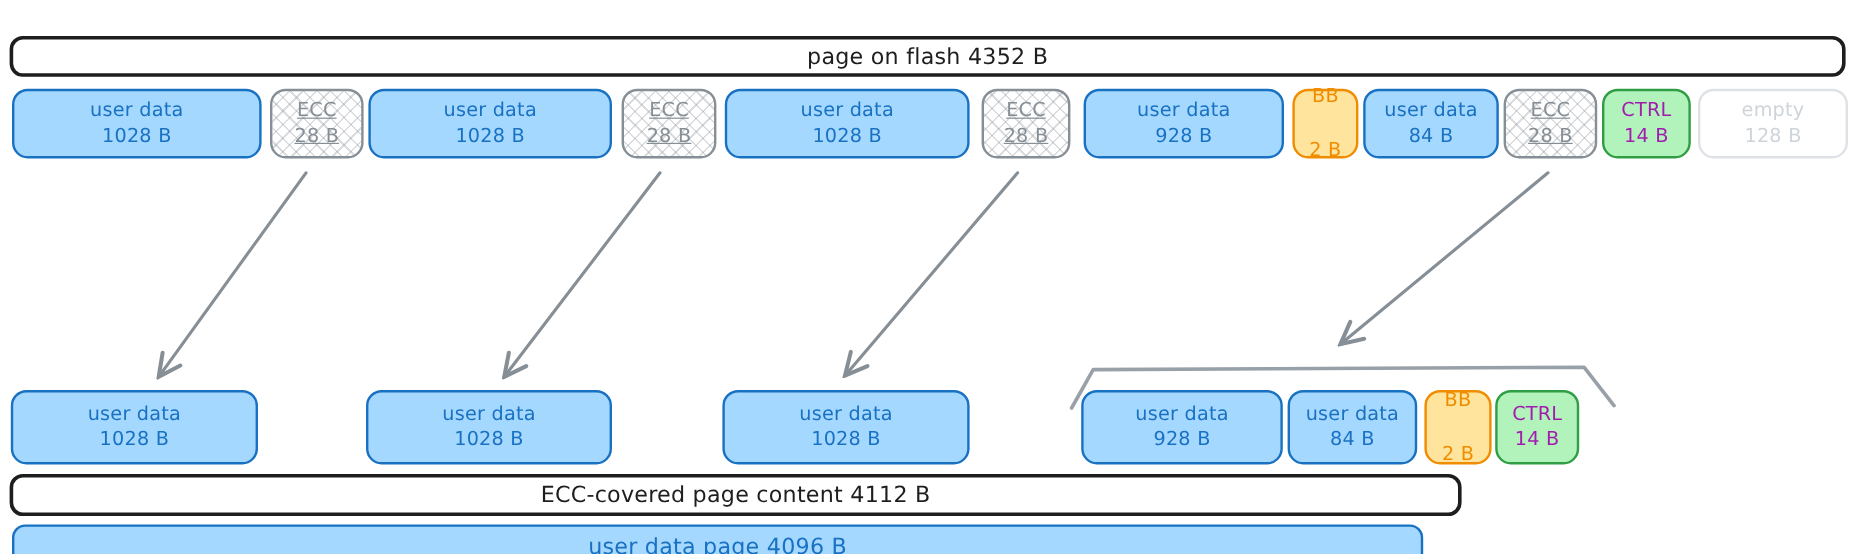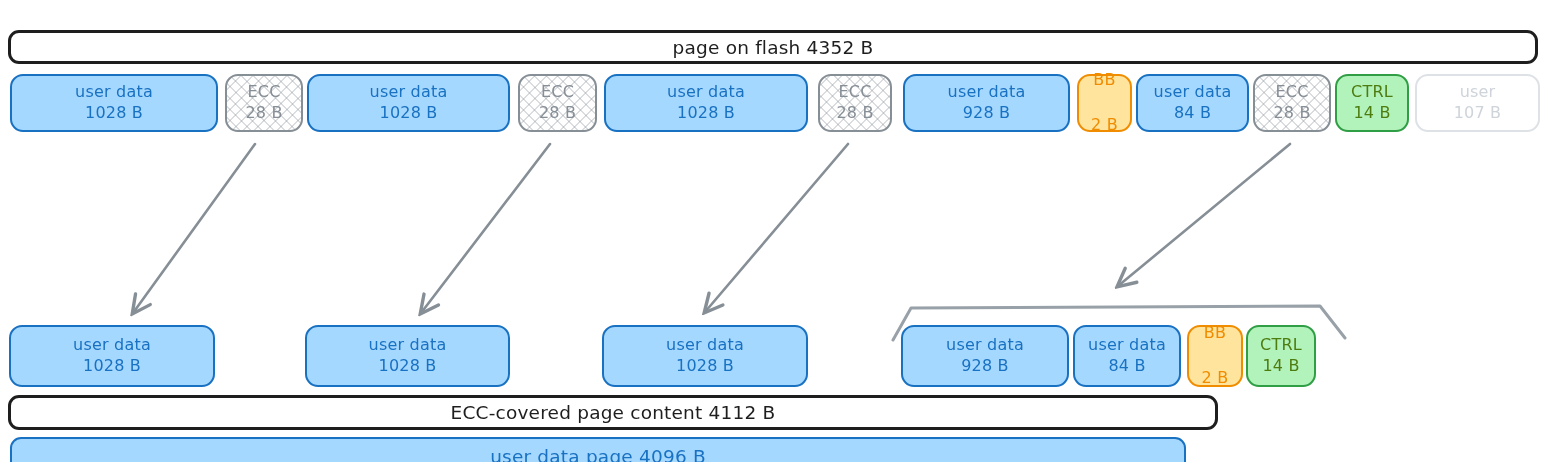--- a/index.html
+++ b/index.html
@@ -15,24 +15,24 @@
     align-items:center; justify-content:center; text-align:left;
     font-size:16px; line-height:1.3; letter-spacing:.2px;
   }
   .row2 .box { top:303px; height:62px; }
   .user-data { background:#a5d8ff; border:2.5px solid #1971c2; color:#1971c2; }
   .ecc {
     background-color:#ffffff;
     background-image:
       repeating-linear-gradient(45deg,  rgba(134,142,150,.30) 0 1.4px, transparent 1.4px 8px),
       repeating-linear-gradient(-45deg, rgba(134,142,150,.30) 0 1.4px, transparent 1.4px 8px);
-    border:2.5px solid #868e96; color:#868e96;
+    border:2.5px solid #868e96; color:#868e96;text-decoration:underline;
   }
   .bad-block { background:#ffe49d; border:2.5px solid #f08c00; color:#f08c00;gap:24px; }
-  .ctrl { background:#b2f2bb; border:2.5px solid #2f9e44; color:#4d7c0f; }
+  .ctrl { background:#b2f2bb; border:2.5px solid #2f9e44; color:#a21caf; }
   .empty { background:#ffffff; border:2px solid #dee2e6; color:#ced4da; }
   .bar {
     position:absolute; box-sizing:border-box; border-radius:11px;
     display:flex; align-items:center; justify-content:center;
     font-size:18.5px; letter-spacing:.2px;
   }
   .outline-bar { background:#ffffff; border:3px solid #1e1e1e; color:#1e1e1e; }
   .blue-bar    { background:#a5d8ff; border:2.5px solid #1971c2; color:#1971c2; }
   #overlay { position:absolute; left:0; top:0; pointer-events:none; }
 </style>
@@ -84,22 +84,22 @@
     </div>
     <div class="box ecc" style="left:1253px; width:78px;">
       <span>ECC</span>
       <span>28 B</span>
     </div>
     <div class="box ctrl" style="left:1335px; width:74px;">
       <span>CTRL</span>
       <span>14 B</span>
     </div>
     <div class="box empty" style="left:1415px; width:125px;">
-      <span>user</span>
-      <span>107 B</span>
+      <span>empty</span>
+      <span>128 B</span>
     </div>
   </div>
 
   <svg id="overlay" width="1552" height="462" viewBox="0 0 1552 462">
     <defs>
       <marker id="ah" viewBox="0 0 20 20" refX="17" refY="10" markerWidth="10" markerHeight="10" orient="auto-start-reverse">
         <path d="M4 3 L18 10 L4 17" fill="none" stroke="#868e96" stroke-width="2.6" stroke-linecap="round"></path>
       </marker>
     </defs>
     <line x1="255" y1="122" x2="133" y2="291" stroke="#868e96" stroke-width="2.6" stroke-linecap="round" marker-end="url(#ah)"></line>

